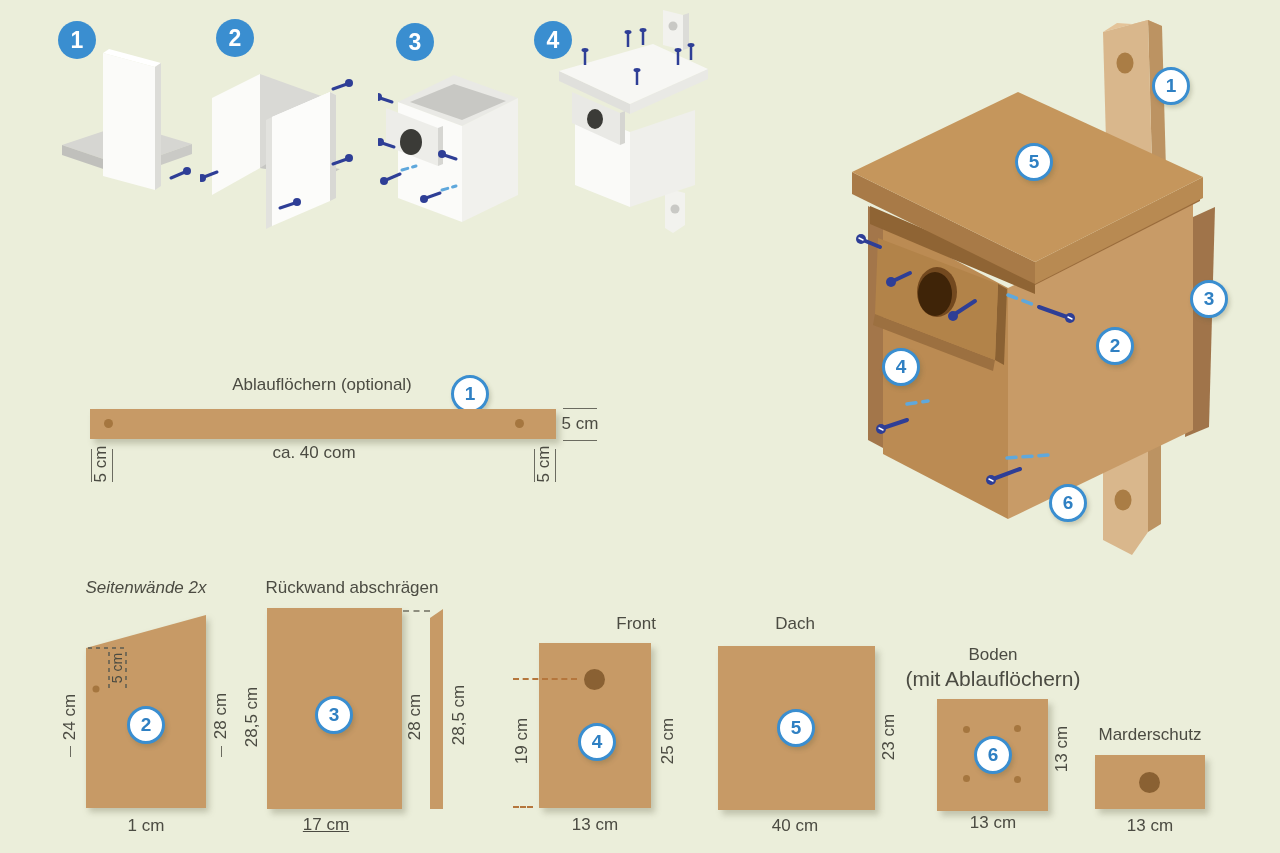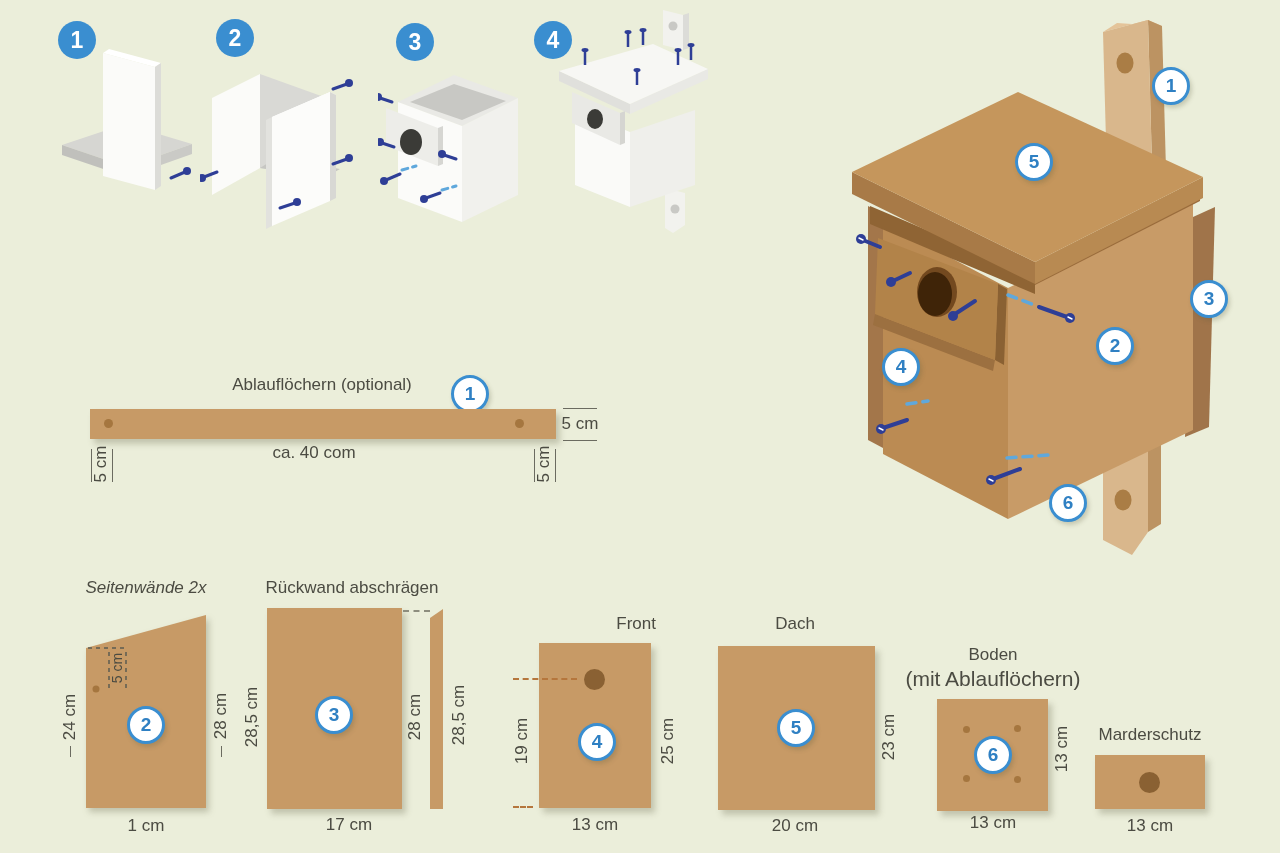--- a/index.html
+++ b/index.html
@@ -241,37 +241,37 @@
   <div class="label" style="left:86px;top:816px;width:120px;">1 cm</div>
 
   <div class="label" style="left:242px;top:578px;width:220px;">Rückwand abschrägen</div>
   <div class="wood" style="left:267px;top:608px;width:135px;height:201px;"></div>
   <div class="dash-gray" style="left:403px;top:610px;width:27px;"></div>
   <div class="wood" style="left:430px;top:609px;width:13px;height:200px;clip-path:polygon(0 9px,100% 0,100% 100%,0 100%);"></div>
   <div class="vlabel" style="left:202px;top:707px;">28,5 cm</div>
   <div class="badge-outline" style="left:315px;top:696px;">3</div>
   <div class="vlabel" style="left:365px;top:707px;">28 cm</div>
   <div class="vlabel" style="left:409px;top:705px;">28,5 cm</div>
-  <div class="label" style="left:289px;top:815px;width:120px;">17 cm</div>
+  <div class="label" style="left:266px;top:815px;width:120px;text-decoration:underline;">17 cm</div>
 
   <div class="label" style="left:536px;top:614px;width:120px;text-align:right;">Front</div>
   <div class="wood" style="left:539px;top:643px;width:112px;height:165px;"></div>
   <div class="hole" style="left:584px;top:669px;width:21px;height:21px;"></div>
   <div class="dash-h" style="left:513px;top:678px;width:64px;"></div>
   <div class="dash-h" style="left:513px;top:806px;width:20px;"></div>
   <div class="vlabel" style="left:472px;top:731px;">19 cm</div>
   <div class="badge-outline" style="left:578px;top:723px;">4</div>
   <div class="vlabel" style="left:618px;top:731px;">25 cm</div>
   <div class="label" style="left:535px;top:815px;width:120px;">13 cm</div>
 
   <div class="label" style="left:735px;top:614px;width:120px;">Dach</div>
   <div class="wood" style="left:718px;top:646px;width:157px;height:164px;"></div>
   <div class="badge-outline" style="left:777px;top:709px;">5</div>
   <div class="vlabel" style="left:839px;top:727px;">23 cm</div>
-  <div class="label" style="left:735px;top:816px;width:120px;">20 cm</div>
+  <div class="label" style="left:735px;top:816px;width:120px;">40 cm</div>
 
   <div class="label" style="left:903px;top:645px;width:180px;">Boden</div>
   <div class="label label-sm" style="left:903px;top:667px;width:180px;">(mit Ablauflöchern)</div>
   <div class="wood" style="left:937px;top:699px;width:111px;height:112px;"></div>
   <div class="dot" style="left:963px;top:726px;width:7px;height:7px;"></div>
   <div class="dot" style="left:1014px;top:725px;width:7px;height:7px;"></div>
   <div class="dot" style="left:963px;top:775px;width:7px;height:7px;"></div>
   <div class="dot" style="left:1014px;top:776px;width:7px;height:7px;"></div>
   <div class="badge-outline" style="left:974px;top:736px;">6</div>
   <div class="vlabel" style="left:1012px;top:739px;">13 cm</div>

